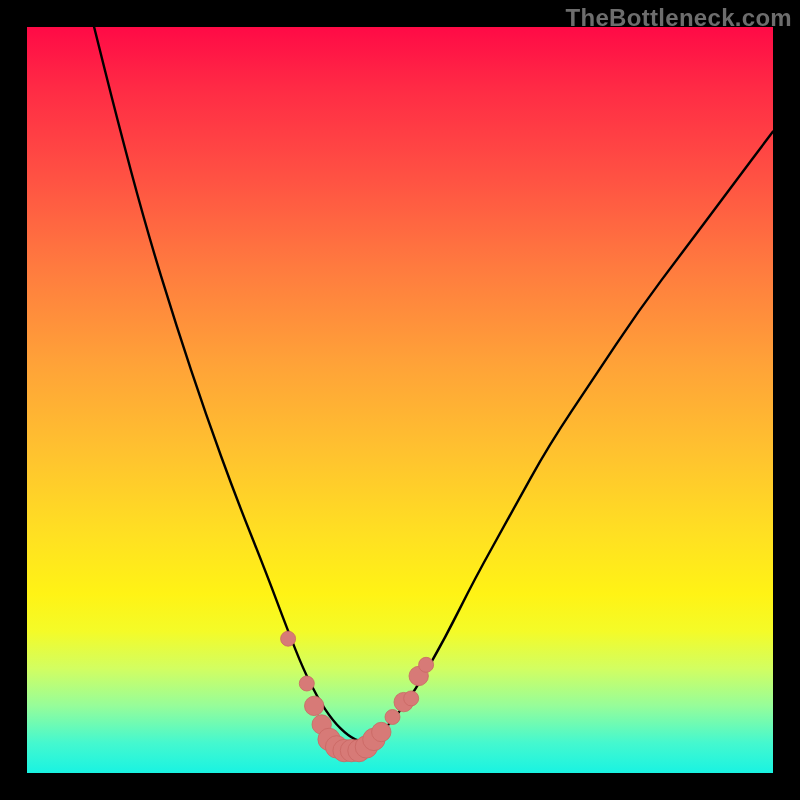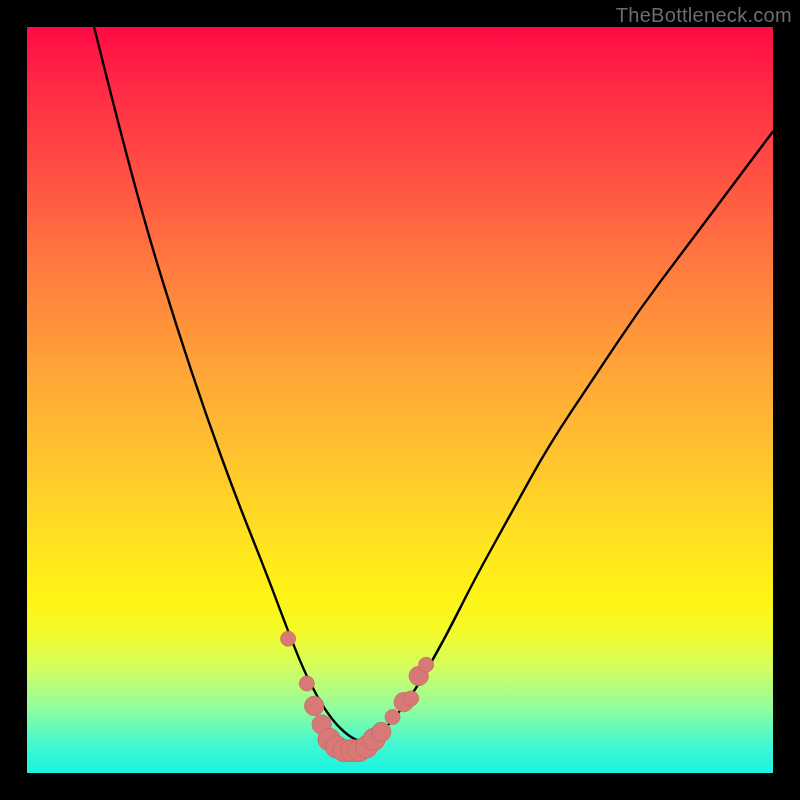--- a/index.html
+++ b/index.html
@@ -38,22 +38,22 @@
       #96fd9a 91%,
       #44f8cf 96%,
       #19f3e2 100%
     );
   }
   .watermark {
     position: absolute;
     top: 4px;
     right: 8px;
     font-family: Arial, Helvetica, sans-serif;
-    font-size: 20px;
-    font-weight: 400;
+    font-size: 24px;
+    font-weight: 700;
     color: #6d6d6d;
     letter-spacing: 0.3px;
     z-index: 50;
   }
   svg.curve {
     position: absolute;
     left: 0;
     top: 0;
     width: 746px;
     height: 746px;

